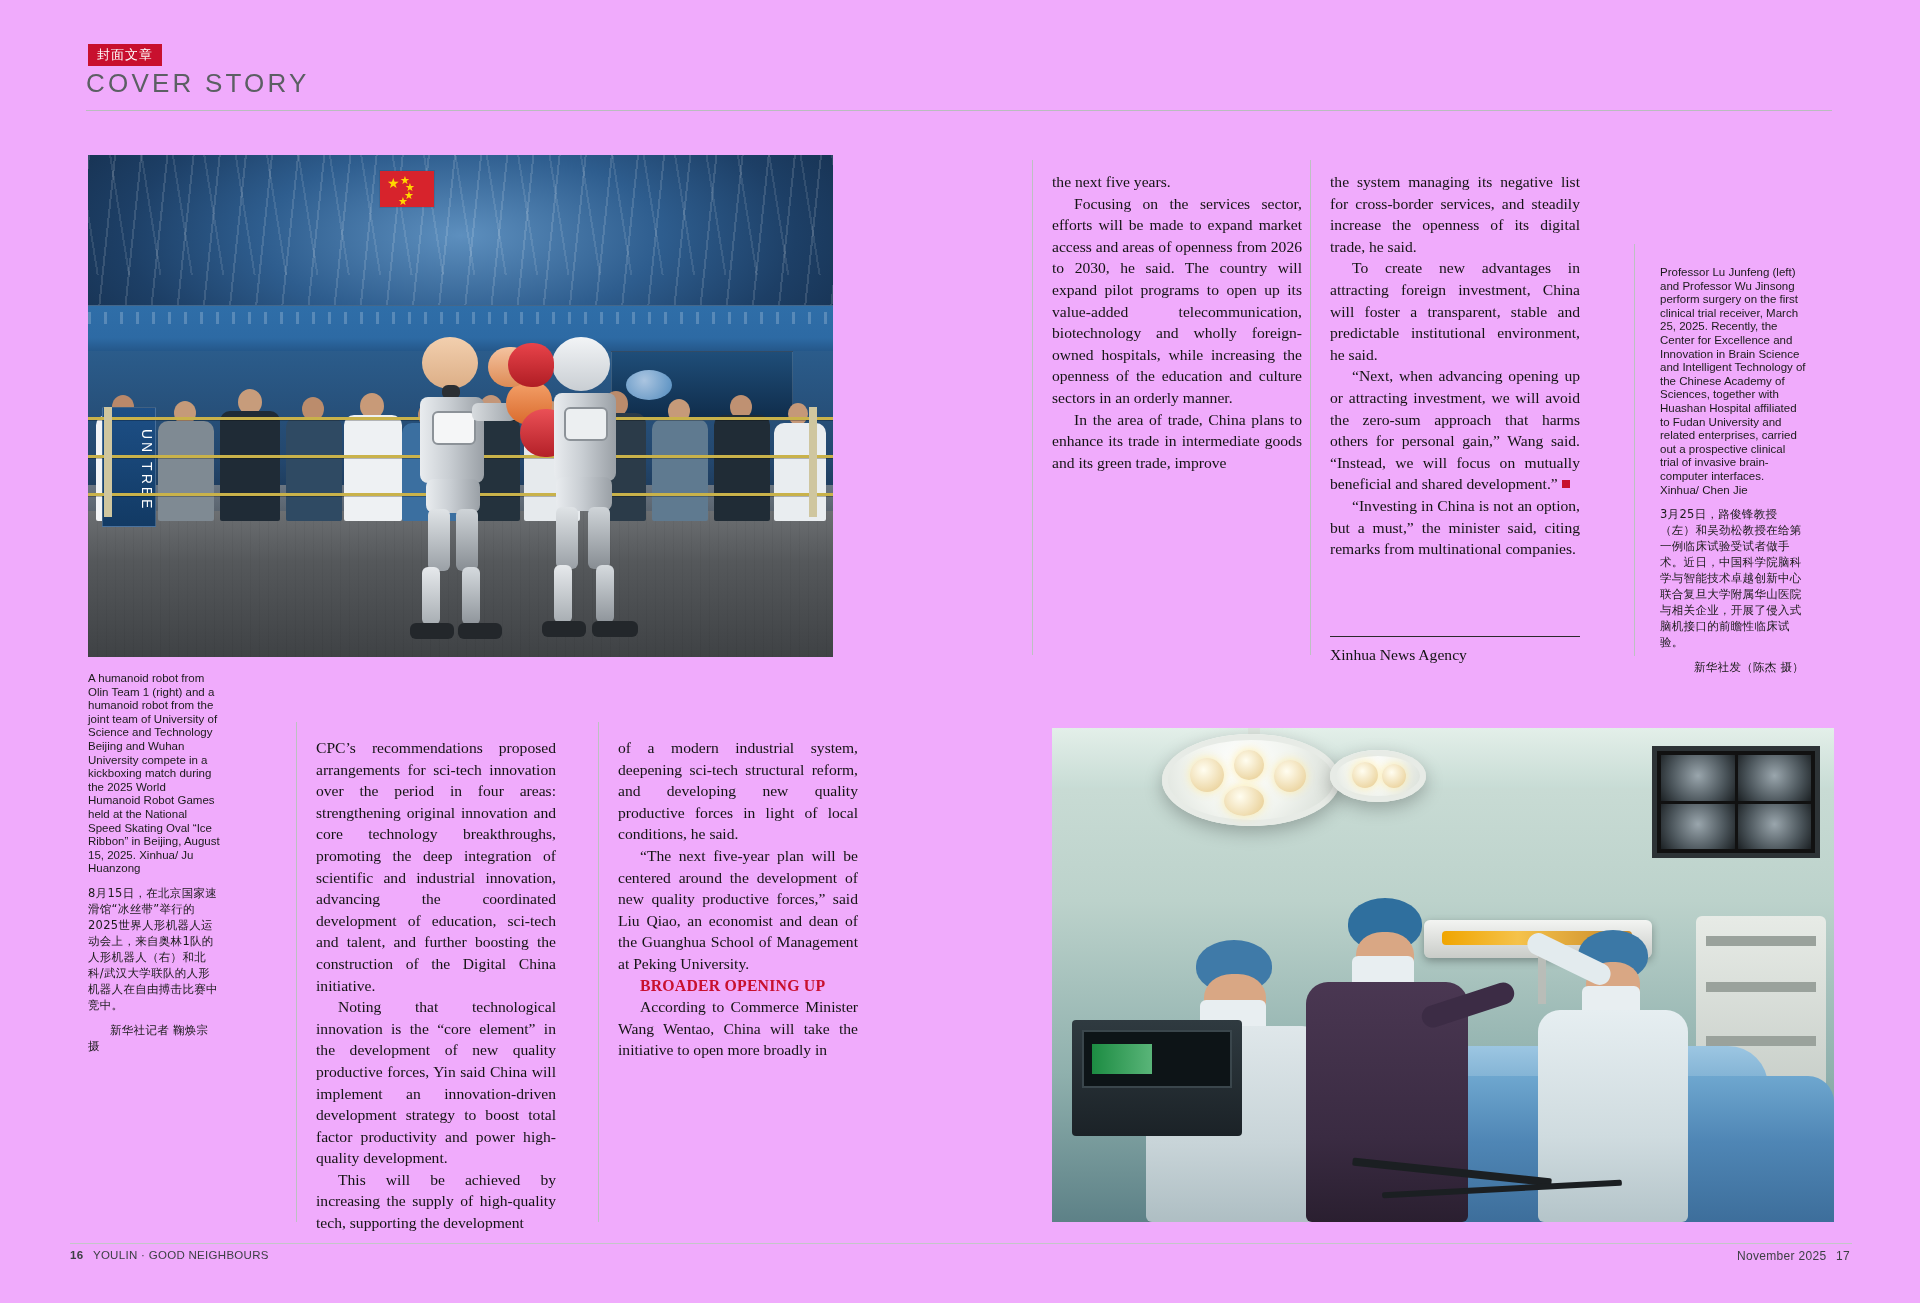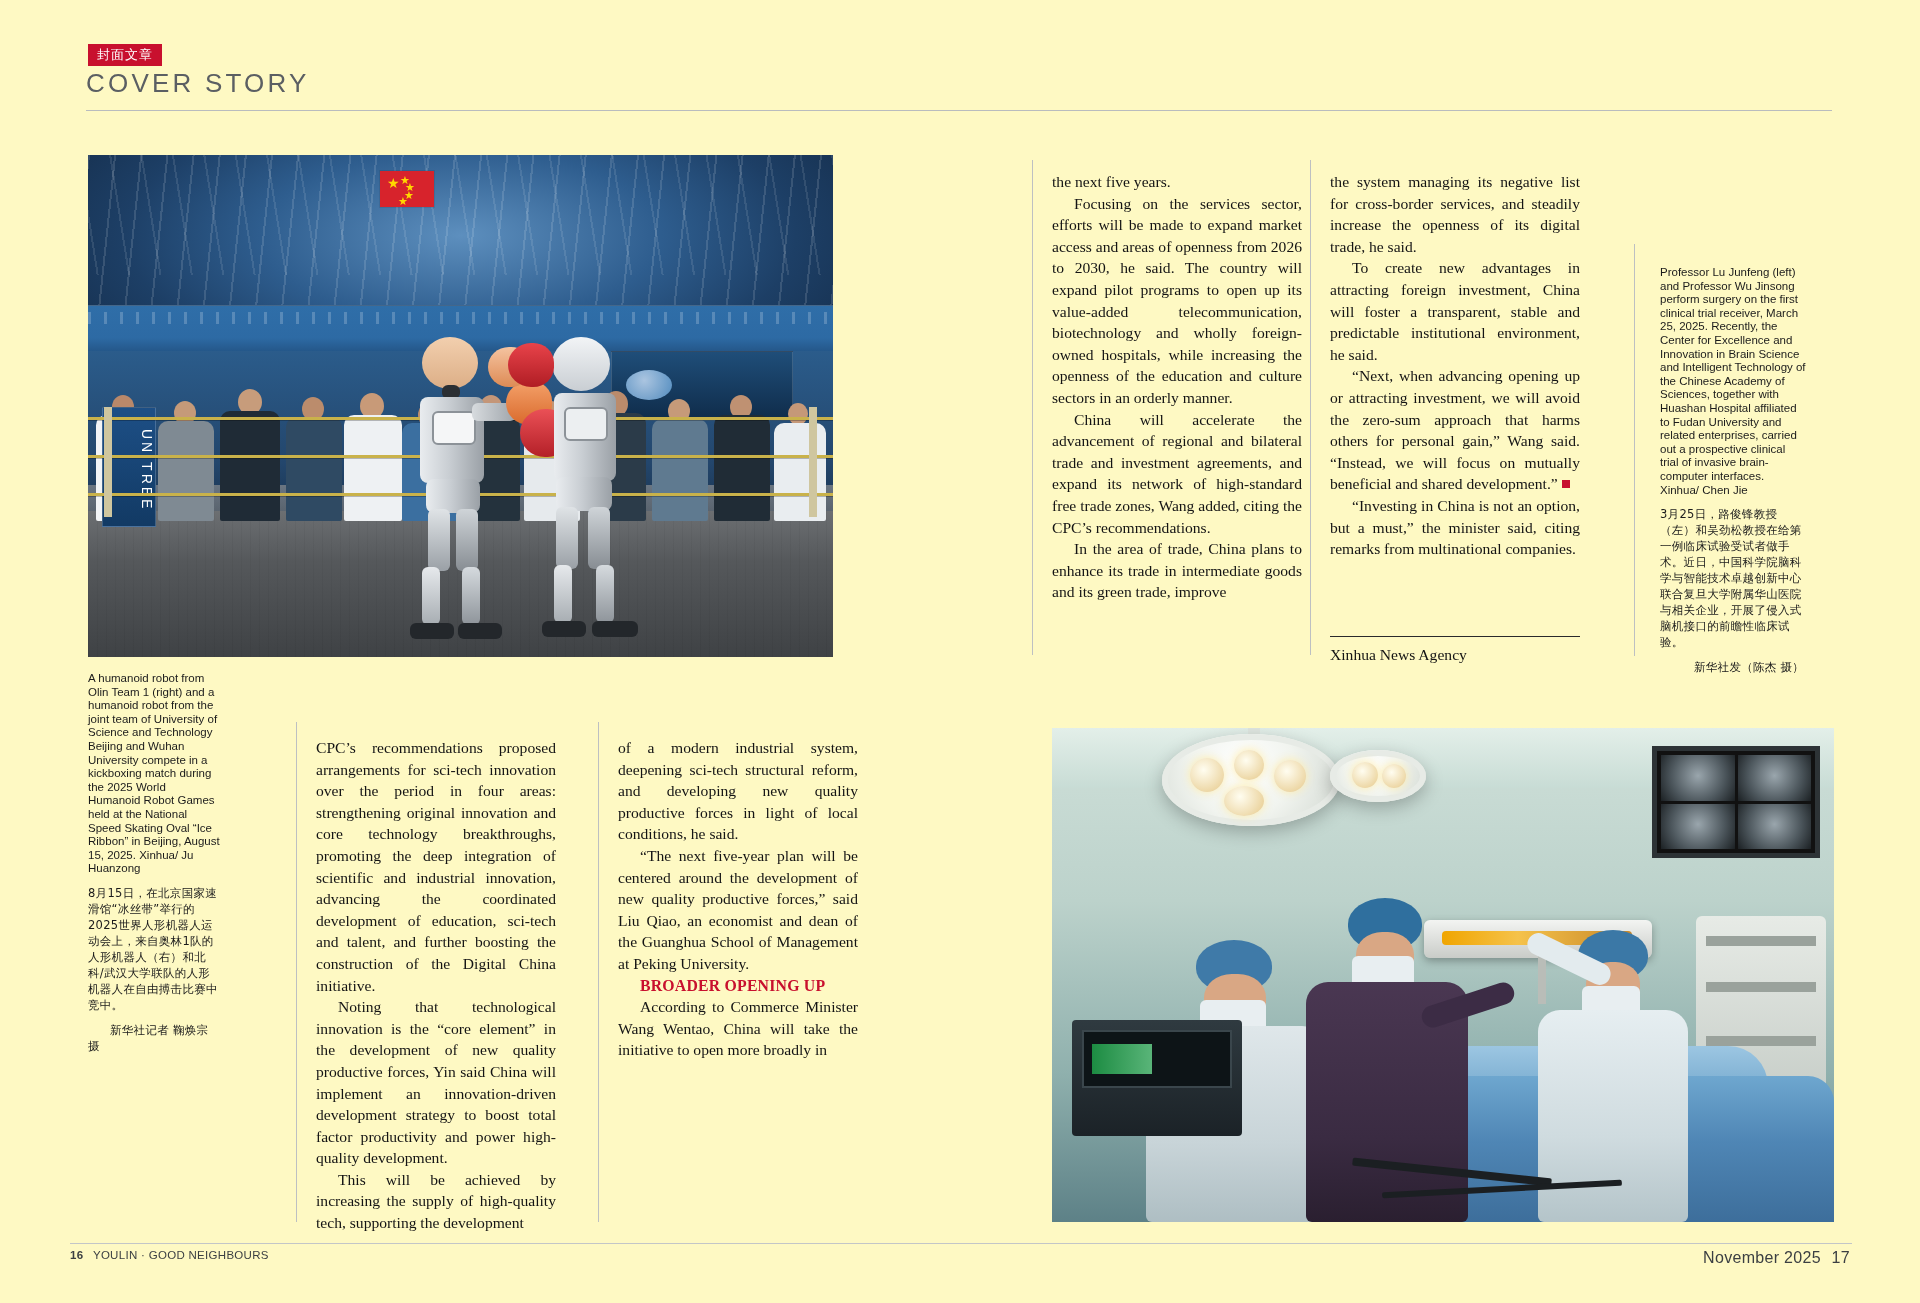--- a/index.html
+++ b/index.html
@@ -13,21 +13,21 @@
     overflow: hidden;
     font-family: "Liberation Serif", serif;
     color: #111;
     position: relative;
   }
   .page {
     position: absolute;
     left: 0; top: 0;
     width: 1920px;
     height: 1303px;
-    background: #fef9c3;
+    background: #f0abfc;
   }
 
   
   .cn-tag {
     position: absolute;
     left: 88px;
     top: 44px;
     background: #c8102e;
     color: #fff;
     font-family: "DejaVu Sans", sans-serif;
@@ -72,21 +72,21 @@
     font-size: 11.5px;
     color: #3b3f42;
     letter-spacing: 0.3px;
   }
   .folio-left .num { font-weight: 700; }
   .folio-right {
     position: absolute;
     right: 70px;
     top: 1249px;
     font-family: "Liberation Sans", sans-serif;
-    font-size: 16px;
+    font-size: 12px;
     color: #3b3f42;
     letter-spacing: 0.3px;
     text-align: center;
   }
 
   
   .photo1 {
     position: absolute;
     left: 88px;
     top: 155px;
@@ -589,21 +589,20 @@
 
   <div class="vrule vr-1"></div>
   <div class="vrule vr-2"></div>
   <div class="vrule vr-3"></div>
   <div class="vrule vr-4"></div>
   <div class="vrule vr-5"></div>
 
   <div class="col col1">
     <p class="noind">the next five years.</p>
     <p>Focusing on the services sector, efforts will be made to expand market access and areas of openness from 2026 to 2030, he said. The country will expand pilot programs to open up its value-added telecommunication, biotechnology and wholly foreign-owned hospitals, while increasing the openness of the education and culture sectors in an orderly manner.</p>
-    <p>China will accelerate the advancement of regional and bilateral trade and investment agreements, and expand its network of high-standard free trade zones, Wang added, citing the CPC’s recommendations.</p>
     <p>In the area of trade, China plans to enhance its trade in intermediate goods and its green trade, improve</p>
   </div>
 
   <div class="col col2">
     <p class="noind">the system managing its negative list for cross-border services, and steadily increase the openness of its digital trade, he said.</p>
     <p>To create new advantages in attracting foreign investment, China will foster a transparent, stable and predictable institutional environment, he said.</p>
     <p><span>“Next, when advancing opening up or attracting investment, we will avoid the zero-sum approach that harms others for personal gain,” Wang said. “Instead, we will focus on mutually beneficial and shared development.”</span><span class="endmark"></span></p>
     <p>“Investing in China is not an option, but a must,” the minister said, citing remarks from multinational companies.</p>
   </div>
   <div class="xinhua-rule"></div>

